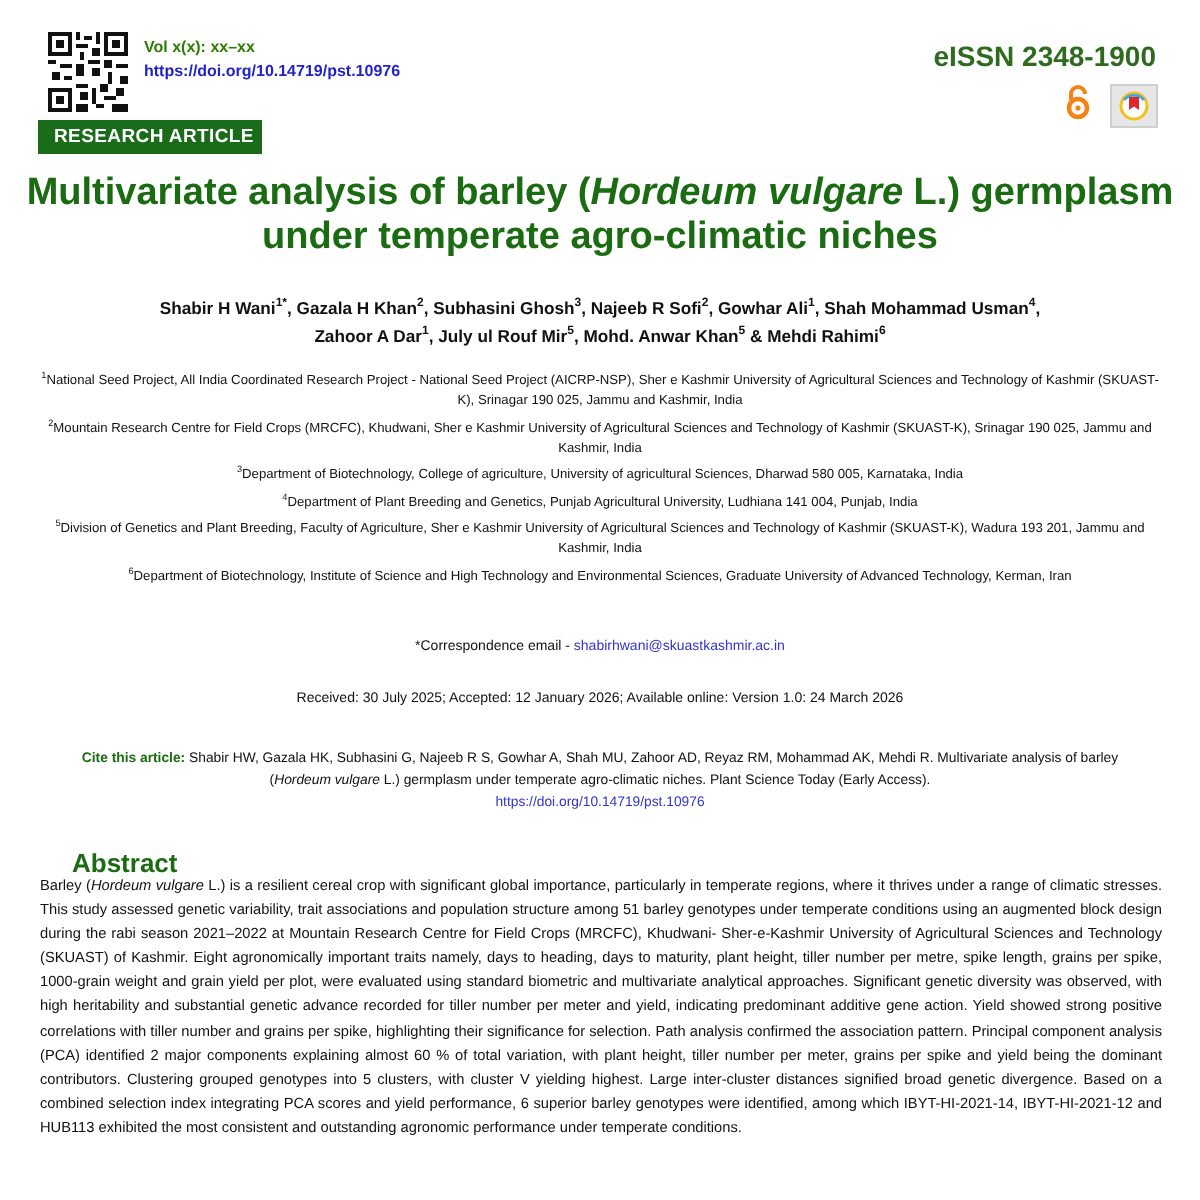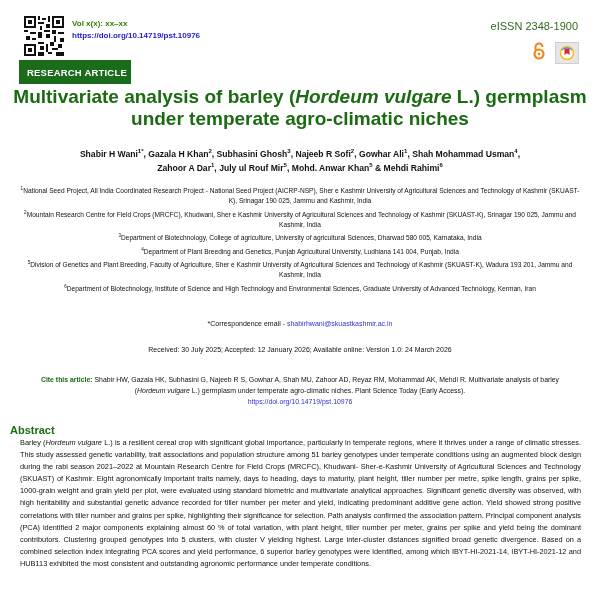--- a/index.html
+++ b/index.html
@@ -2,36 +2,36 @@
 <html><head>
 <meta charset="utf-8">
 <style>
   html, body { margin:0; padding:0; }
   body { width:600px; height:600px; background:#ffffff; overflow:hidden; position:relative; font-family:"Liberation Sans", sans-serif; color:#111; }
   .qr { position:absolute; left:24px; top:16px; width:40px; height:40px; }
   .journal { position:absolute; left:72px; top:18px; font-size:8px; font-weight:bold; line-height:12px; }
   .journal .name { color:#2e7d00; }
   .journal .vol { color:#2e7d00; }
   .journal .doi { color:#2222cc; }
-  .eissn { position:absolute; right:22px; top:20px; font-size:11px; font-weight:normal; color:#2e6b1e;margin-left:40px; }
+  .eissn { position:absolute; right:22px; top:20px; font-size:14px; font-weight:bold; color:#2e6b1e;margin-left:40px; }
   .oa-icon { position:absolute; left:532px; top:42px; width:14px; height:18px; }
   .crossmark { position:absolute; left:555px; top:42px; width:22px; height:20px; background:#e6e6e6; border:1px solid #cfcfcf; display:flex; align-items:center; justify-content:center; }
-  .badge { position:absolute; left:19px; top:60px; width:112px; height:24px; background:#1a6b1a; color:#fff; font-weight:bold; font-size:9.5px; display:flex; align-items:center; padding-left:8px; box-sizing:border-box; letter-spacing:0.2px; }
+  .badge { position:absolute; left:19px; top:60px; width:112px; height:17px; background:#1a6b1a; color:#fff; font-weight:bold; font-size:9.5px; display:flex; align-items:center; padding-left:8px; box-sizing:border-box; letter-spacing:0.2px; }
   .title { position:absolute; left:0; top:86px; width:600px; text-align:center; color:#1b6b12; font-weight:bold; font-size:19px; line-height:22px; }
   .authors { position:absolute; left:0; top:147px; width:600px; text-align:center; font-size:8.6px; font-weight:bold; line-height:14px; color:#111; }
   .affils { position:absolute; left:20px; top:186px; width:560px; text-align:center; font-size:6.6px; line-height:10px; color:#111; }
   .affils p { margin:0 0 3.5px 0; }
   sup { font-size:70%; line-height:0; }
   .corr { position:absolute; left:0; top:320px; width:600px; text-align:center; font-size:7px; }
   .corr .email { color:#3333cc; }
   .dates { position:absolute; left:0; top:346px; width:600px; text-align:center; font-size:7px; }
   .cite { position:absolute; left:30px; top:374px; width:540px; text-align:center; font-size:6.9px; line-height:11px; }
   .cite .lbl { color:#1b6b12; font-weight:bold; }
   .cite .doi { color:#3333cc; }
-  .abs-h { position:absolute; left:10px; top:424px; font-size:11px; font-weight:bold; color:#1b6b12; }
+  .abs-h { position:absolute; left:36px; top:424px; font-size:13px; font-weight:bold; color:#1b6b12; }
   .abs { position:absolute; left:20px; top:437px; width:561px; font-size:7.35px; line-height:12.1px; text-align:justify; color:#111; }
 </style>
 </head>
 <body>
 
 <div class="qr">
   <svg width="40" height="40" viewBox="0 0 20 20">
     <rect width="20" height="20" fill="#fff"></rect>
     <g fill="#111">
       <rect x="0" y="0" width="6" height="6"></rect>

